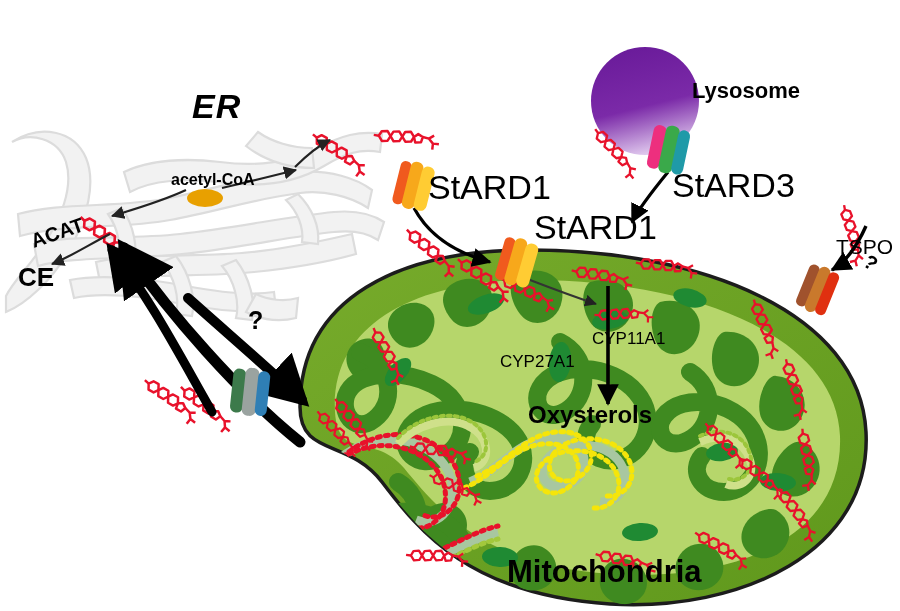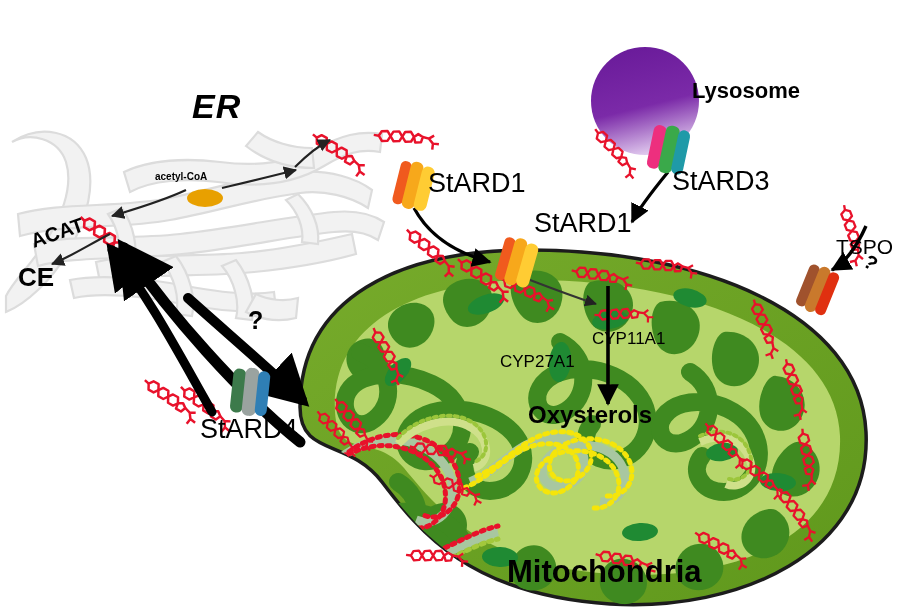--- a/index.html
+++ b/index.html
@@ -7,24 +7,24 @@
        font-family:"Liberation Sans",sans-serif;}
   #stage{position:absolute;left:0;top:12px;width:900px;height:522px;}
   svg.layer{position:absolute;left:0;top:0;width:900px;height:611px;overflow:visible;}
   .lbl{position:absolute;color:#000;white-space:nowrap;}
   .lbl-er{font-style:italic;font-weight:bold;font-size:34px;letter-spacing:1px;}
   .lbl-lyso{font-weight:bold;font-size:22px;}
   .lbl-mito{font-weight:bold;font-size:31px;}
   .lbl-oxy{font-weight:bold;font-size:24px;}
   .lbl-ce{font-weight:bold;font-size:26px;}
   .lbl-acat{font-weight:bold;font-size:20px;transform:rotate(-19deg);transform-origin:left top;}
-  .lbl-std{font-size:27px;}
+  .lbl-std{font-size:34px;}
   .lbl-cyp{font-size:17px;}
   .lbl-tspo{font-size:21px;margin-left:28px;}
-  .lbl-ac{font-weight:bold;font-size:10px;}
+  .lbl-ac{font-weight:bold;font-size:16px;margin-left:16px;}
   .lbl-q{font-weight:bold;font-size:25px;}
   .lbl-q2{font-weight:bold;font-size:20px;transform:rotate(35deg);transform-origin:left top;}
 </style>
 </head>
 <body>
 
 <div id="stage">
 
   <svg class="layer">
     <g fill="#f2f2f2" stroke="#dcdcdc" stroke-width="2.2">
@@ -285,21 +285,20 @@
   <div class="lbl lbl-lyso" style="left:692px;top:66px;">Lysosome</div>
   <div class="lbl lbl-mito" style="left:507px;top:542px;">Mitochondria</div>
 
   <div class="lbl lbl-ac" style="left:155px;top:159px;">acetyl-CoA</div>
   <div class="lbl lbl-acat" style="left:28px;top:219px;">ACAT</div>
   <div class="lbl lbl-ce" style="left:18px;top:250px;text-align:right;">CE</div>
 
   <div class="lbl lbl-std" style="left:428px;top:156px;">StARD1</div>
   <div class="lbl lbl-std" style="left:534px;top:196px;">StARD1</div>
   <div class="lbl lbl-std" style="left:672px;top:154px;">StARD3</div>
-  <div class="lbl lbl-std" style="left:200px;top:402px;">StARD4</div>
   <div class="lbl lbl-tspo" style="left:808px;top:223px;">TSPO</div>
 
   <div class="lbl lbl-cyp" style="left:500px;top:340px;">CYP27A1</div>
   <div class="lbl lbl-cyp" style="left:592px;top:317px;">CYP11A1</div>
   <div class="lbl lbl-oxy" style="left:528px;top:389px;">Oxysterols</div>
 
   <div class="lbl lbl-q" style="left:248px;top:294px;">?</div>
   <div class="lbl lbl-q2" style="left:872px;top:238px;">?</div>
 
 </div>

